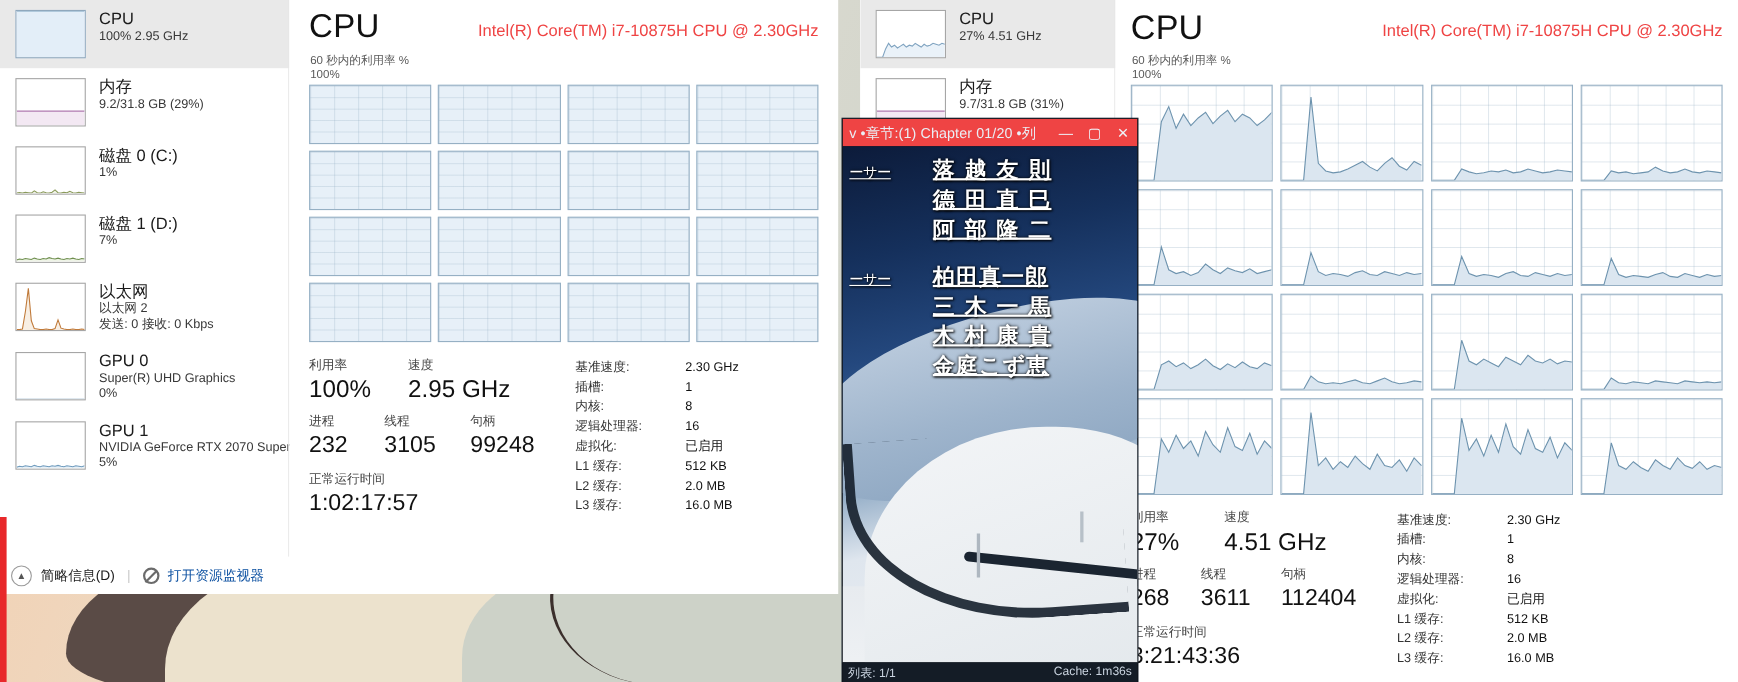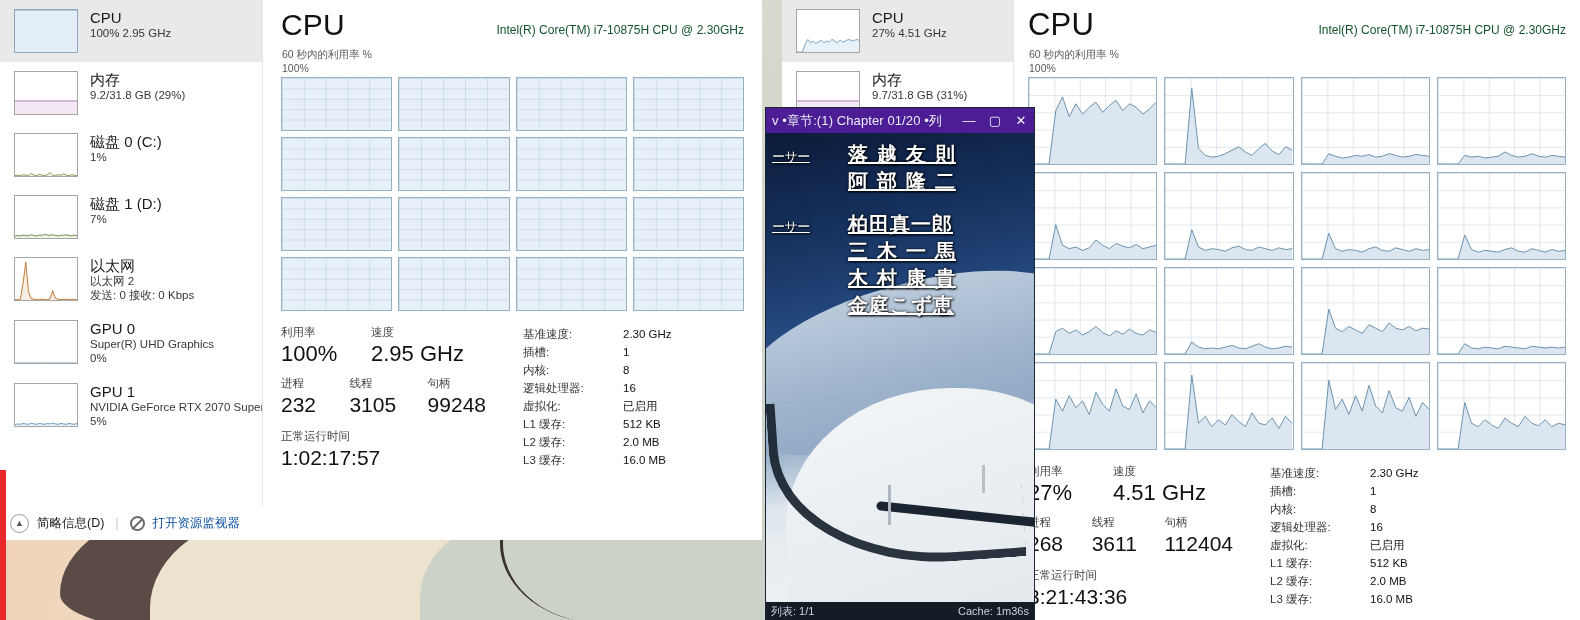--- a/index.html
+++ b/index.html
@@ -102,21 +102,21 @@
   .side-sub {
     font-size: 11.5px; color: #383838; line-height: 14px;
     white-space: nowrap;
   }
 
   
   .tm-detail { flex: 1; position: relative; padding: 0 18px; min-width: 0; }
   .detail-head { display: flex; align-items: flex-end; padding-top: 8px; }
   .detail-title { font-size: 30px; color: #111; line-height: 34px; letter-spacing: .2px; }
   .detail-model {
-    margin-left: auto; font-size: 12px; color: #14532d; padding-bottom: 5px;
+    margin-left: auto; font-size: 15px; color: #ef4444; padding-bottom: 5px;
     white-space: nowrap;
   }
   .graph-labels {
     display: flex; justify-content: space-between;
     font-size: 10.5px; color: #5a5a5a;
     padding: 6px 1px 3px 1px;
     flex-direction: column;
   }
   .core-grid {
     display: grid;
@@ -188,21 +188,21 @@
   
   #player {
     position: absolute; left: 766px; top: 108px;
     width: 268px; height: 512px;
     z-index: 30;
     background: #000;
     box-shadow: 0 0 0 1px #1b2430;
     overflow: hidden;
   }
   #player-titlebar {
-    height: 25px; background: #4c1d95; color: #eaeef5;
+    height: 25px; background: #ef4444; color: #eaeef5;
     display: flex; align-items: center;
     font-size: 13px; padding-left: 6px;
     white-space: nowrap; overflow: hidden;
   }
   #player-title { flex: 1; overflow: hidden; letter-spacing: .1px; }
   .win-btn {
     width: 26px; height: 25px; flex: none;
     display: flex; align-items: center; justify-content: center;
     color: #eef2f8; font-size: 13px;
   }
@@ -709,20 +709,24 @@
     <div class="v-shape" id="v-tick-a"></div>
     <div class="v-shape" id="v-tick-b"></div>
     <div id="credits">
         <div class="cred-group">
           <div class="cred-line">
             <div class="cred-role">ーサー</div>
             <div class="cred-names tight">落 越 友 則</div>
           </div>
           <div class="cred-line">
             <div class="cred-role"></div>
+            <div class="cred-names tight">德 田 直 巳</div>
+          </div>
+          <div class="cred-line">
+            <div class="cred-role"></div>
             <div class="cred-names tight">阿 部 隆 二</div>
           </div>
         </div>
         <div class="cred-group">
           <div class="cred-line">
             <div class="cred-role">ーサー</div>
             <div class="cred-names tight">柏田真一郎</div>
           </div>
           <div class="cred-line">
             <div class="cred-role"></div>

